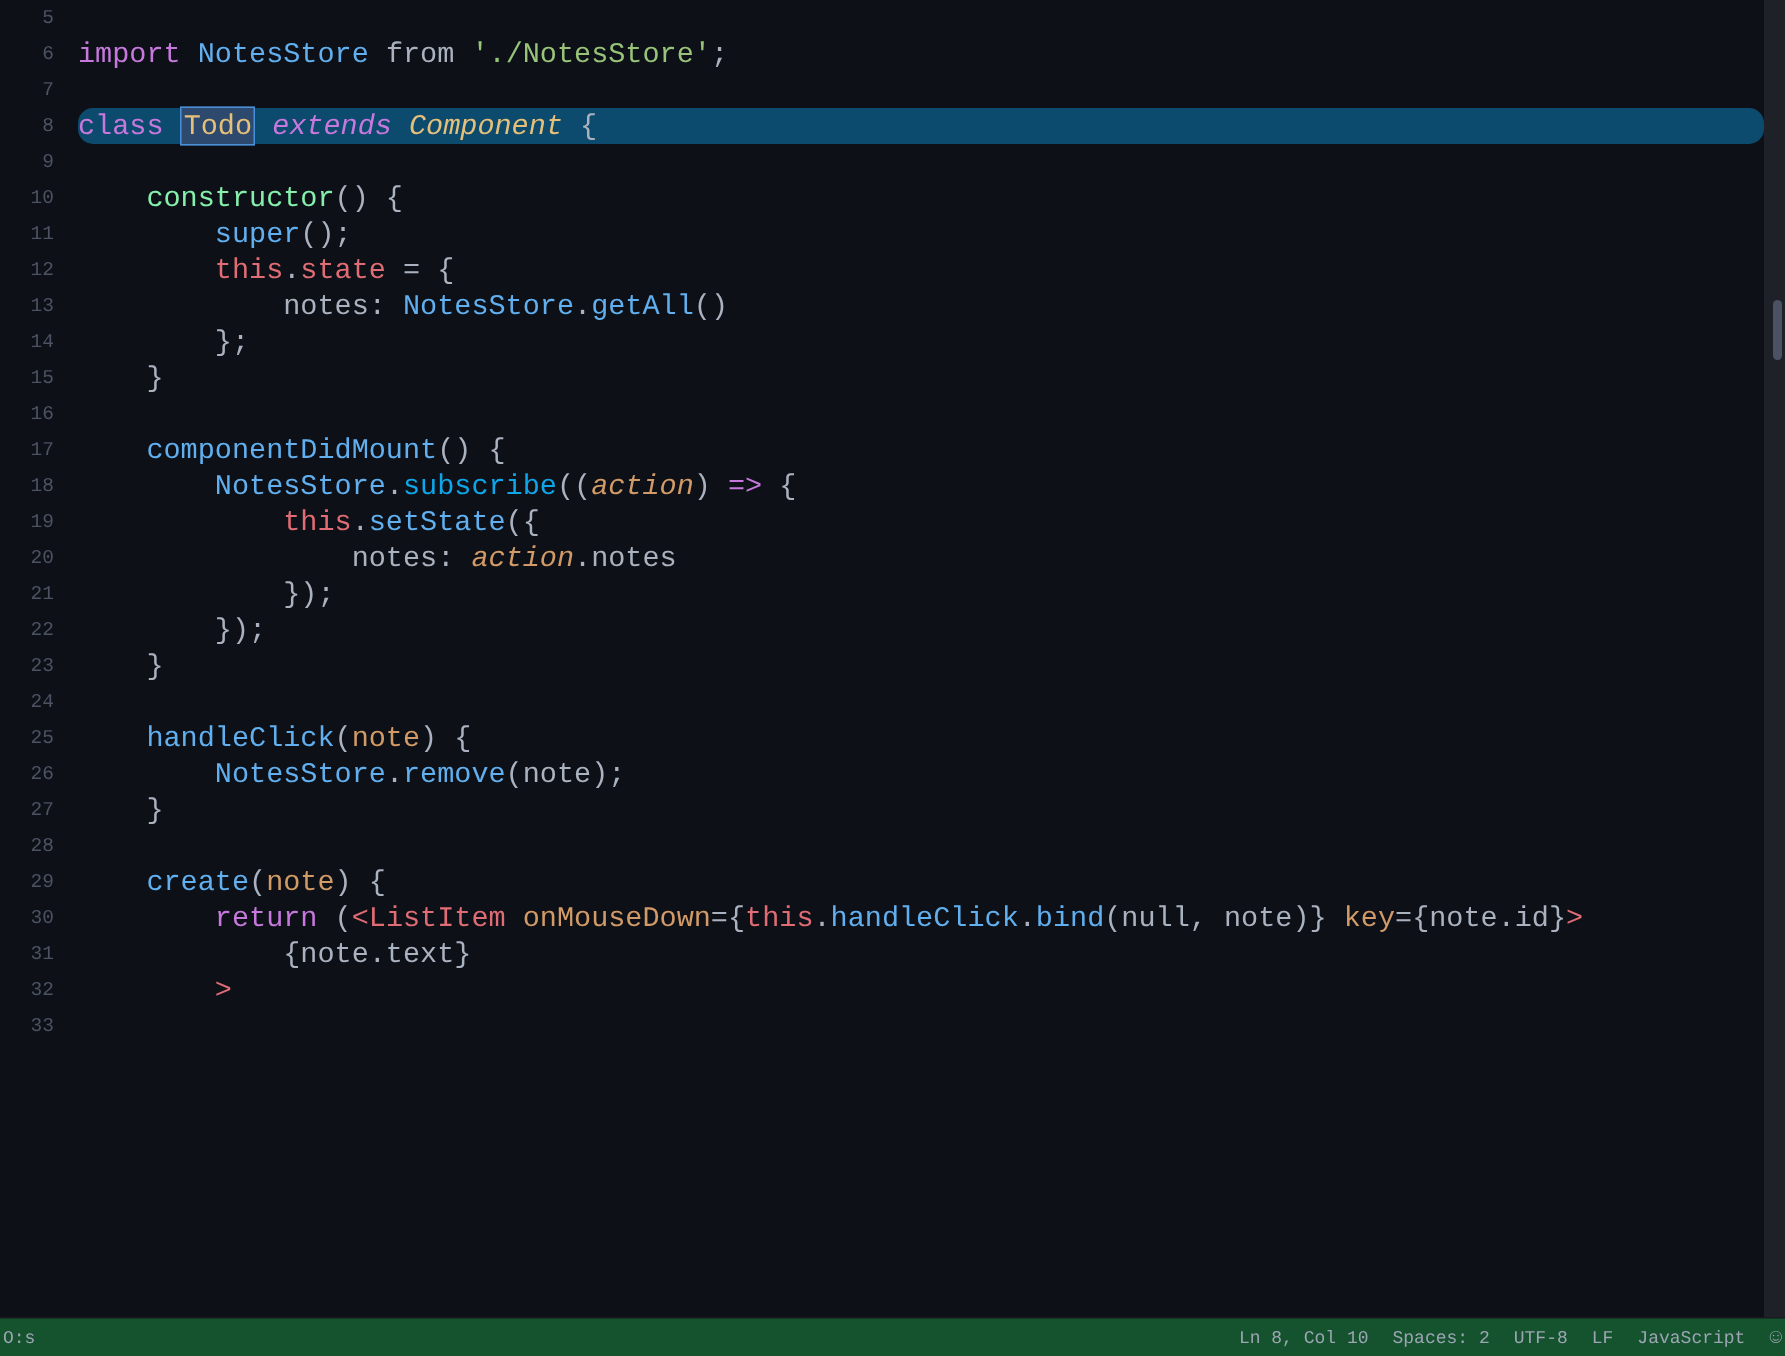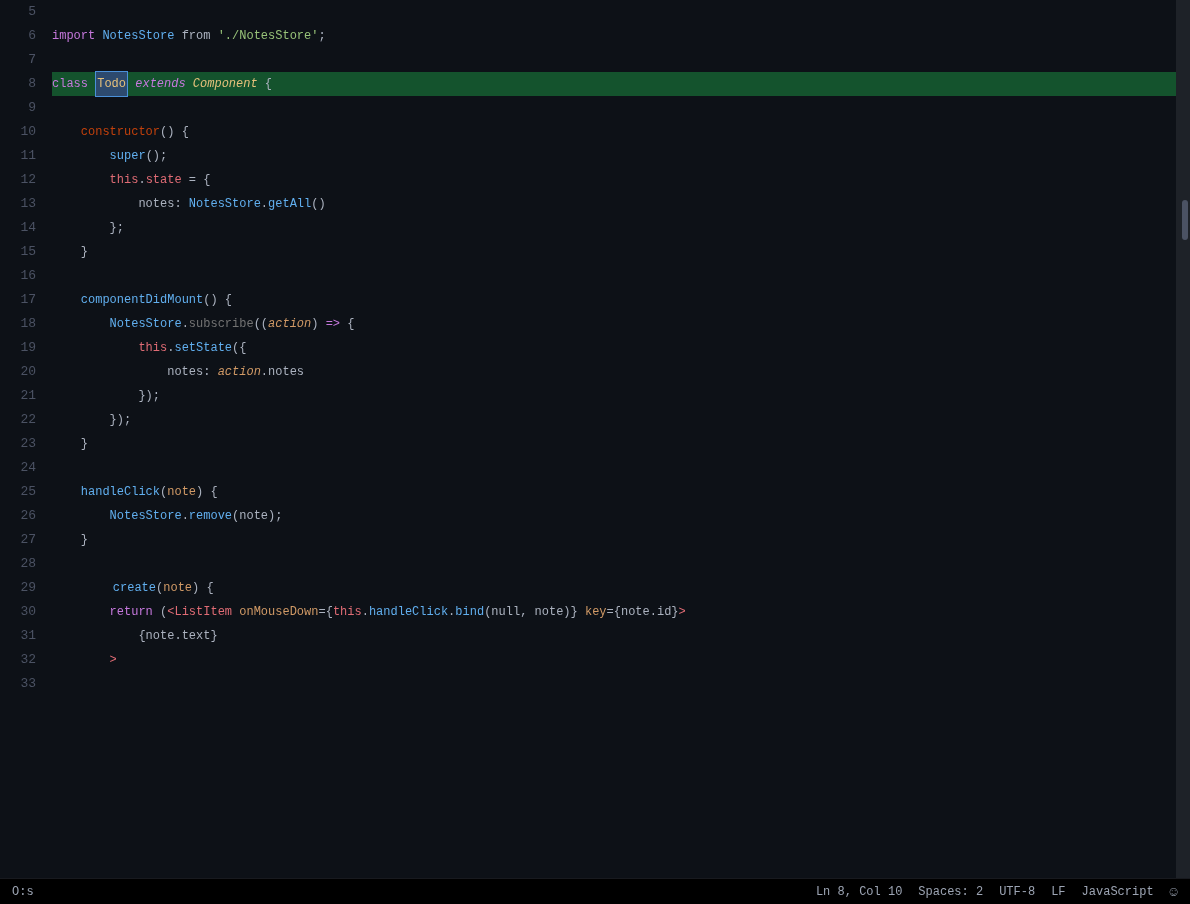--- a/index.html
+++ b/index.html
@@ -51,25 +51,26 @@
       overflow: hidden;
       padding-left: 4px;
     }
 
     .code-line {
       display: flex;
       align-items: center;
       height: 24px;
       line-height: 24px;
       white-space: pre;
-      font-size: 12px;
+      font-size: 19px;
     }
 
     .code-line.highlighted {
-      background: #14532d;
+      background: #0c4a6e;
+      border-radius: 10px;
     }
 
     .scrollbar-area {
       width: 14px;
       background: #1e2228;
       position: relative;
     }
 
     .scrollbar-thumb {
       width: 6px;
@@ -82,51 +83,51 @@
     }
 
     
     .kw-import    { color: #c678dd; }
     .kw-class     { color: #c678dd; }
     .kw-extends   { color: #c678dd; font-style: italic; }
     .kw-from      { color: #abb2bf; }
     .kw-return    { color: #c678dd; }
     .kw-this      { color: #e06c75; }
     .kw-super     { color: #61afef; }
-    .kw-constructor { color: #c2410c; }
+    .kw-constructor { color: #86efac; }
     .kw-component-did-mount { color: #61afef; }
     .kw-handle-click { color: #61afef; }
-    .kw-create    { color: #61afef; margin-left: 32px; }
-    .kw-subscribe { color: #737373; text-align: center; }
+    .kw-create    { color: #61afef; }
+    .kw-subscribe { color: #0ea5e9; text-align: center; }
     .kw-remove    { color: #61afef; }
     .kw-set-state { color: #61afef; }
     .kw-get-all   { color: #61afef; }
     .string       { color: #98c379; }
     .class-name-highlighted { color: #e5c07b; background: #2d4a6e; border: 1px solid #4a90d9; padding: 0 1px; }
     .component    { color: #e5c07b; font-style: italic; }
     .jsx-tag      { color: #e06c75; }
     .punct        { color: #abb2bf; }
     .param        { color: #d19a66; }
     .notes-store  { color: #61afef; }
     .arrow        { color: #c678dd; }
     .state        { color: #e06c75; }
     .notes        { color: #abb2bf; }
     .action       { color: #d19a66; font-style: italic; }
     .jsx-brace    { color: #abb2bf; }
     .key          { color: #d19a66; }
     .on-mouse-down { color: #d19a66; }
     .fn-bind      { color: #61afef; }
 
     .status-bar {
-      background: #000000;
+      background: #14532d;
       height: 26px;
       display: flex;
       align-items: center;
       justify-content: space-between;
-      padding: 0 12px;
+      padding: 0 2px;
       font-size: 12px;
       color: #9da5b4;
       border-top: 1px solid #181a1f;
     }
 
     .status-left {
       display: flex;
       align-items: center;
       gap: 4px;
     }

